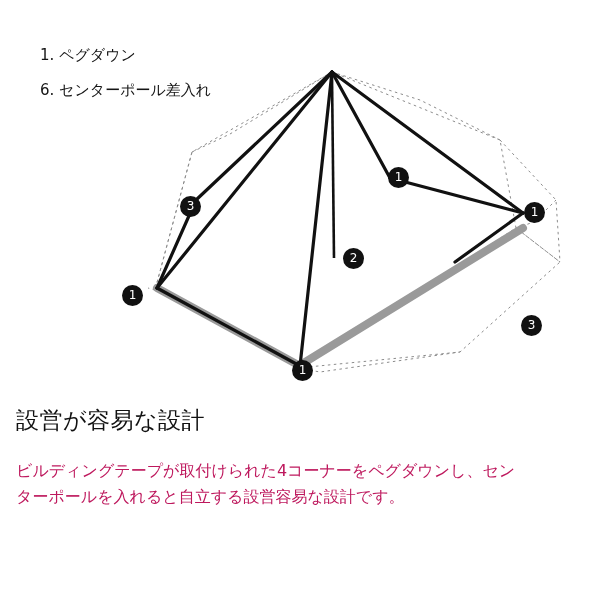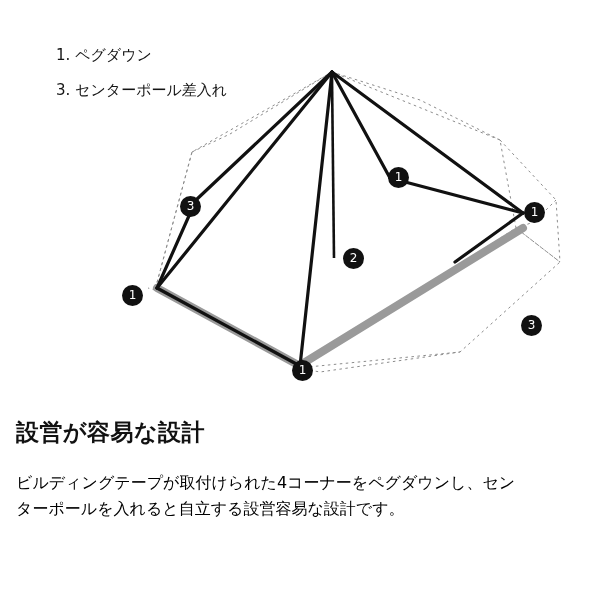--- a/index.html
+++ b/index.html
@@ -38,21 +38,20 @@
     top: 48px;
     width: 280px;
   }
   .step-line {
     font-size: 15px;
     line-height: 1.0;
     color: #141414;
     margin-bottom: 20px;
     white-space: nowrap;
     font-family: "DejaVu Sans", sans-serif;
-    margin-left: 16px;
   }
   
   .badge {
     position: absolute;
     width: 21px;
     height: 21px;
     border-radius: 50%;
     background: #111111;
     color: #ffffff;
     font-size: 12px;
@@ -62,30 +61,30 @@
   }
   
   #textblock {
     position: absolute;
     left: 16px;
     top: 405px;
     width: 568px;
   }
   #headline {
     font-size: 23px;
-    font-weight: bold;
+    font-weight: normal;
     color: #111111;
     letter-spacing: 0.5px;
-    margin: 12px 0 22px 0;
+    margin: 0 0 22px 0;
     font-family: "DejaVu Sans", sans-serif;
   }
   .body-line {
     font-size: 16px;
     line-height: 1.62;
-    color: #000000;
+    color: #be185d;
     margin: 0;
     font-family: "DejaVu Sans", sans-serif;
   }
 </style>
 </head>
 <body>
 
 <div id="page">
 
   <div id="diagram">
@@ -124,21 +123,21 @@
         <line x1="523" y1="213" x2="455" y2="262"></line>
       </g>
 
       <g stroke="#111111" stroke-width="2.6" fill="none">
         <line x1="332" y1="76" x2="334" y2="258"></line>
       </g>
     </svg>
 
     <div class="steps-list">
       <div class="step-line">1. ペグダウン</div>
-      <div class="step-line">3. センターポール差入れ</div>
+      <div class="step-line">6. センターポール差入れ</div>
     </div>
 
     <div class="badge" style="left:388px; top:167px;">1</div>
     <div class="badge" style="left:524px; top:202px;">1</div>
     <div class="badge" style="left:122px; top:285px;">1</div>
     <div class="badge" style="left:292px; top:360px;">1</div>
     <div class="badge" style="left:343px; top:248px;">2</div>
     <div class="badge" style="left:180px; top:196px;">3</div>
     <div class="badge" style="left:521px; top:315px;">3</div>
   </div>

